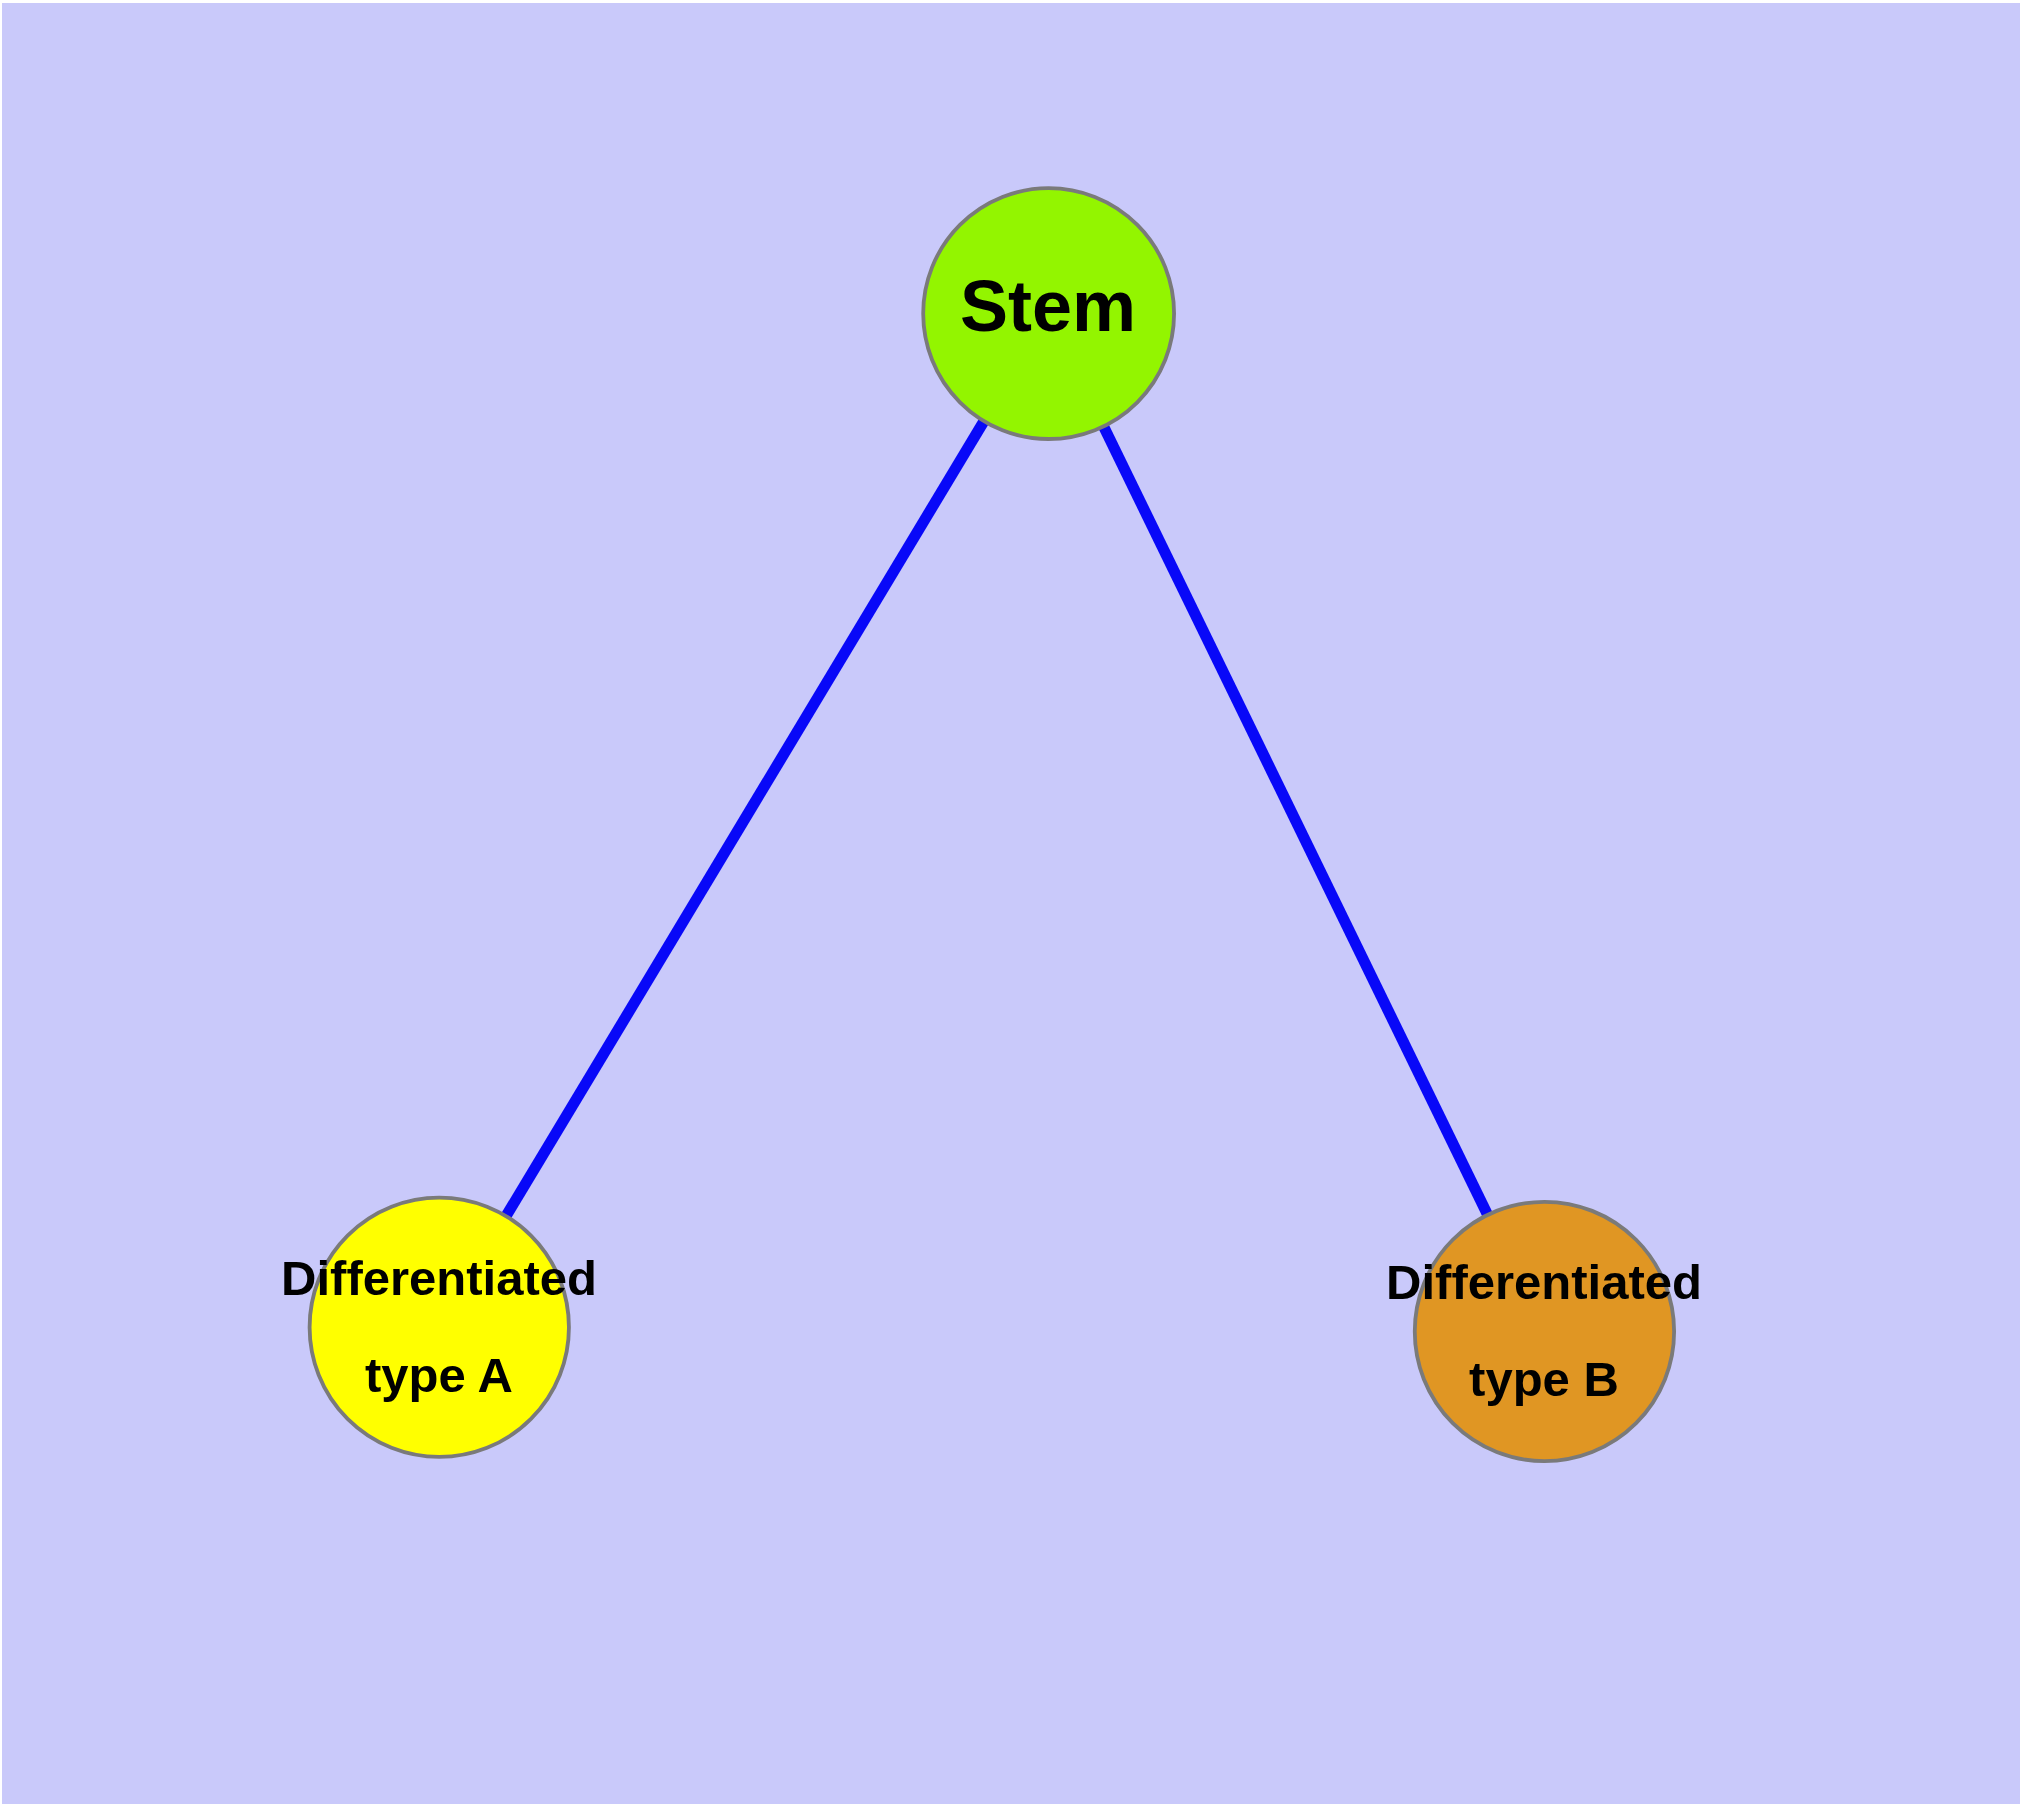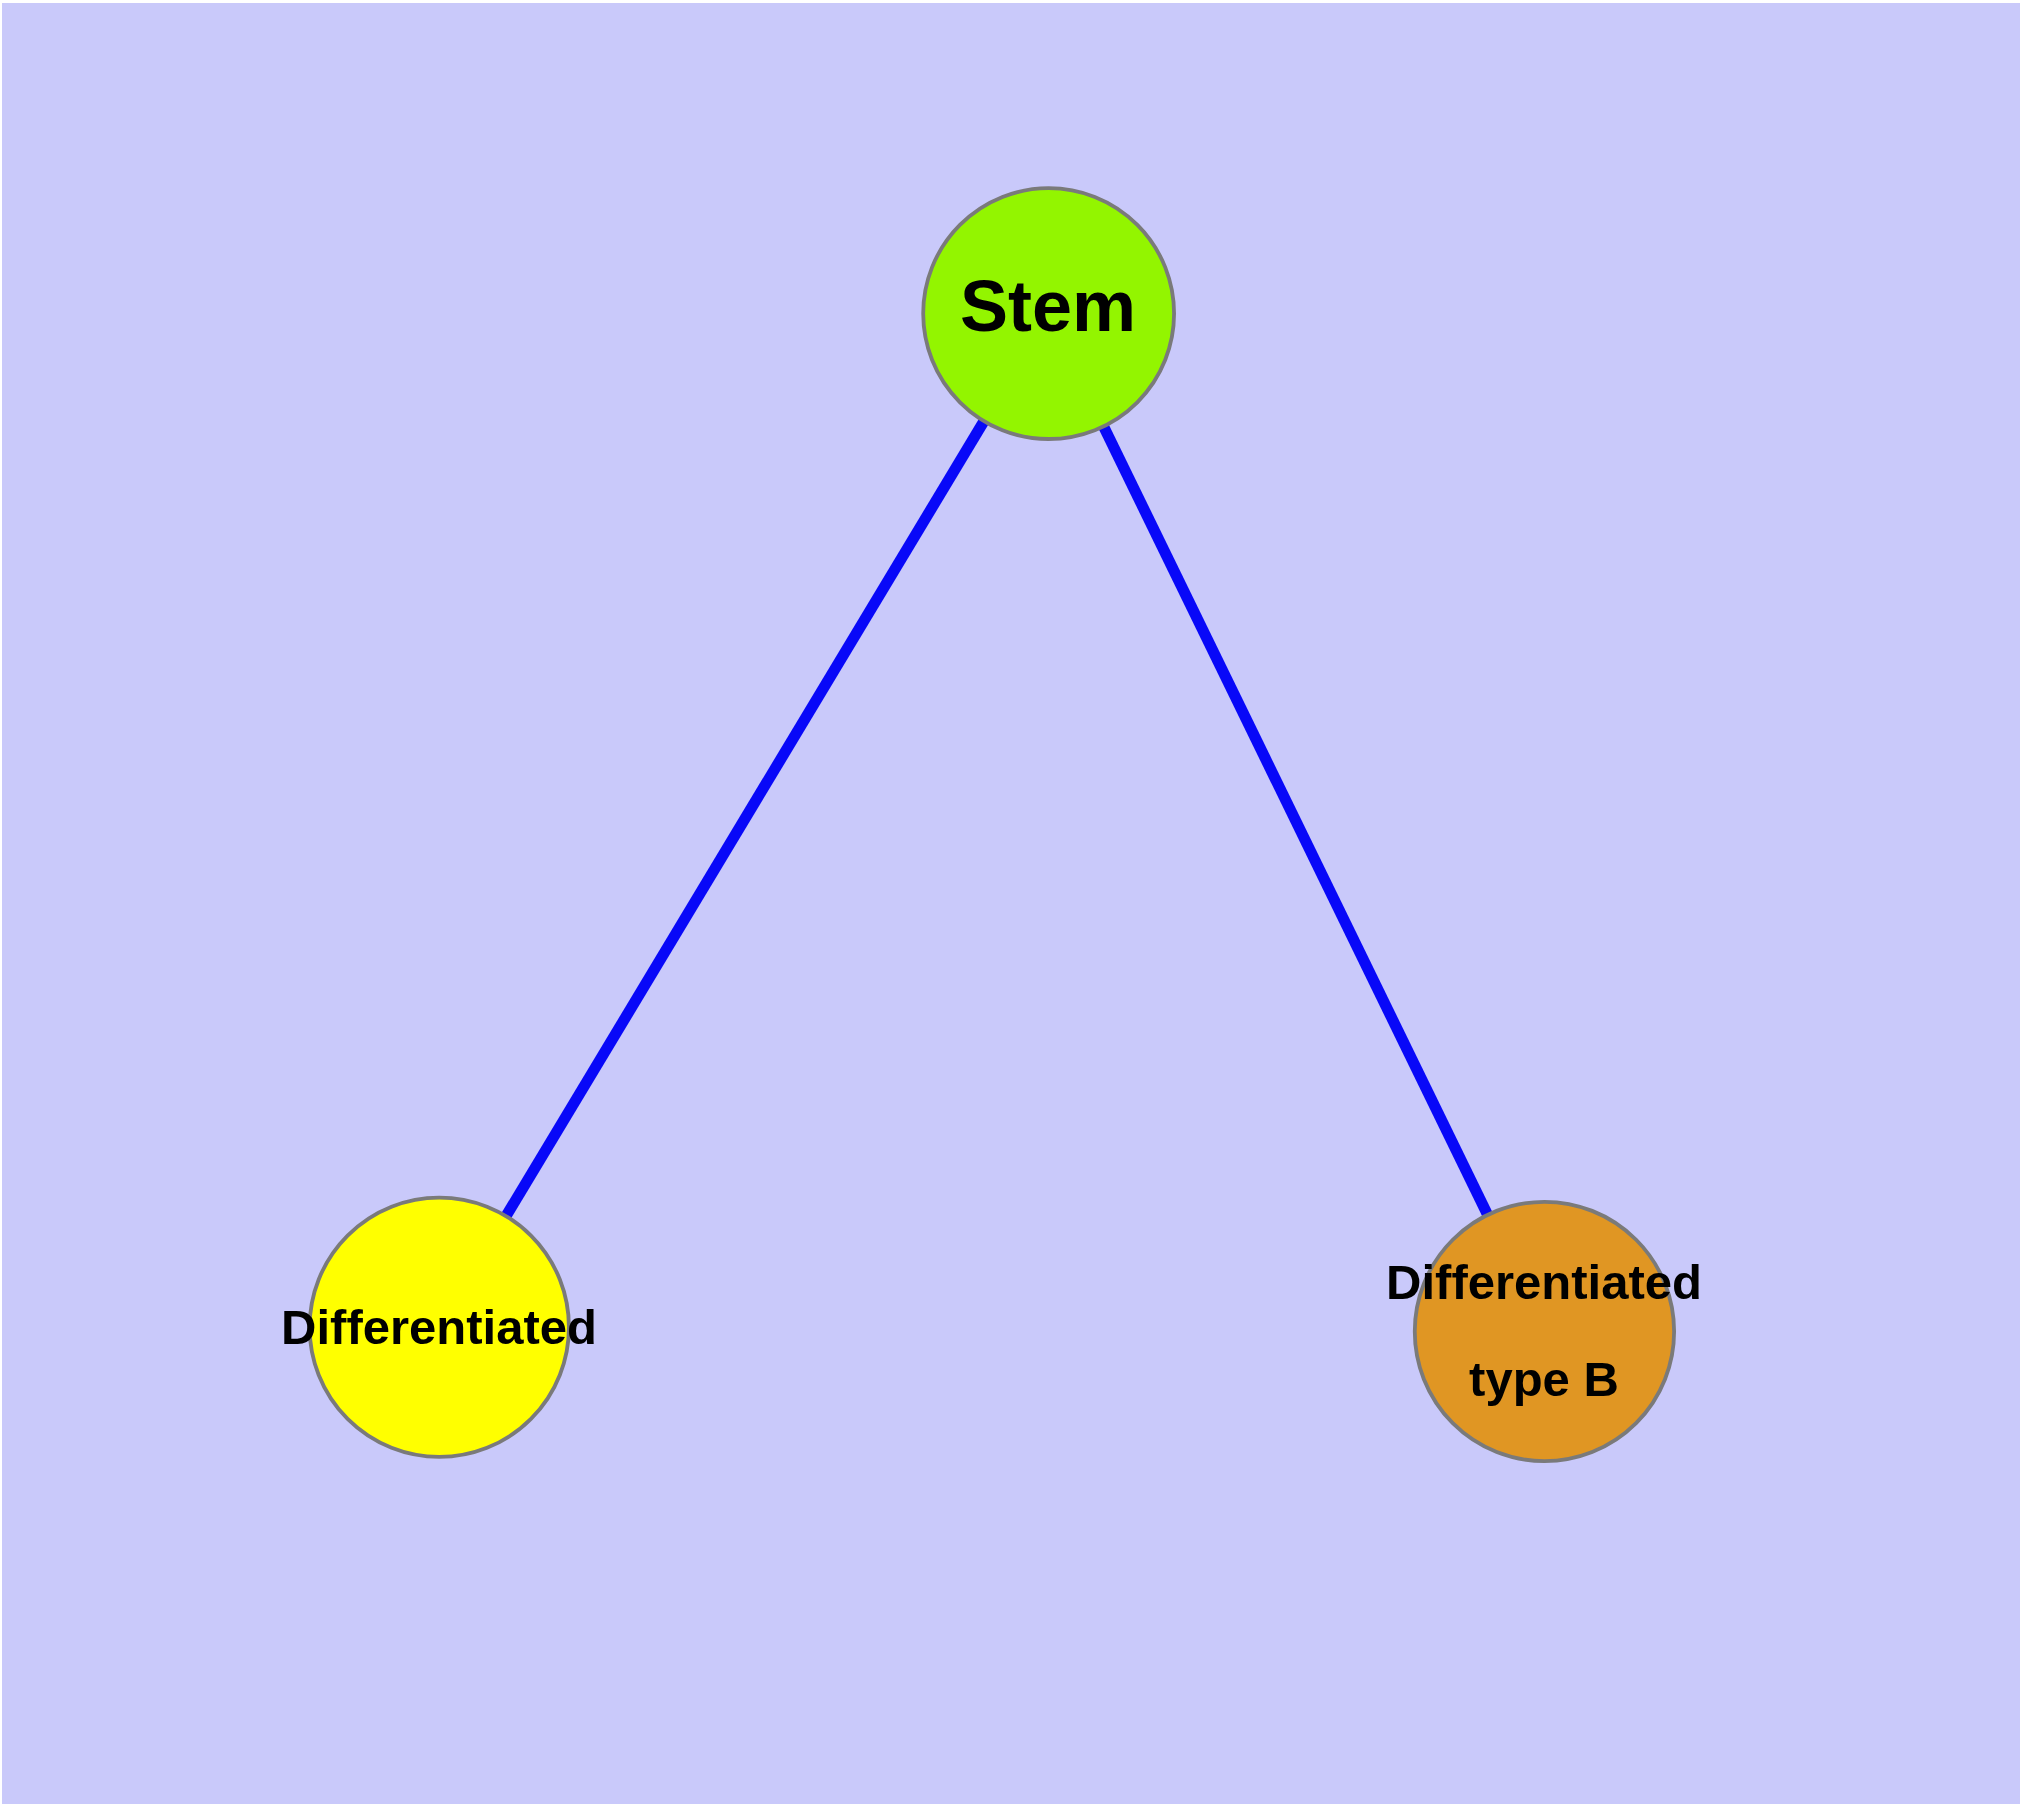--- a/index.html
+++ b/index.html
@@ -67,20 +67,21 @@
       <circle cx="518" cy="1566" r="153" fill="#FFFF00" stroke="#7A7A7A"></circle>
       <circle cx="1822" cy="1571" r="153" fill="#E09623" stroke="#7A7A7A"></circle>
     </svg>
 
   <div class="node-label stem-label" style="color: rgb(0, 0, 0); left: 1048px; top: 306px;">
     <div class="lbl-line">Stem</div>
   </div>
 
   <div class="node-label" style="color: rgb(0, 0, 0); left: 439px; top: 1327px;">
     <div class="lbl-line">Differentiated</div>
+    <div class="lbl-line">type A</div>
   </div>
 
   <div class="node-label" style="color: rgb(0, 0, 0); left: 1544px; top: 1331px;">
     <div class="lbl-line">Differentiated</div>
     <div class="lbl-line">type B</div>
   </div>
 </div>
 
 
 </body></html>

